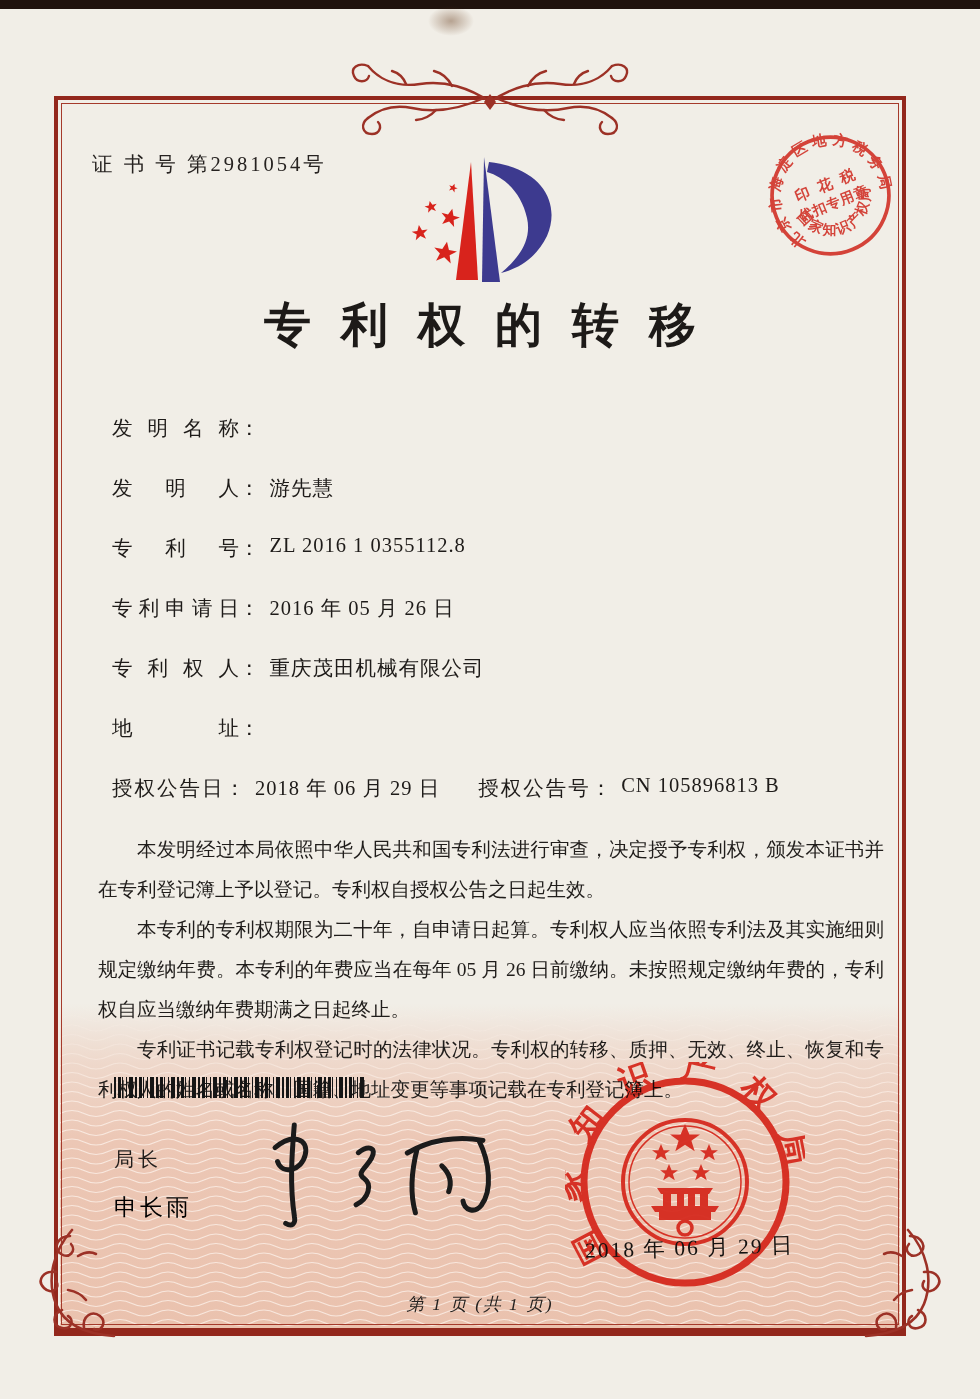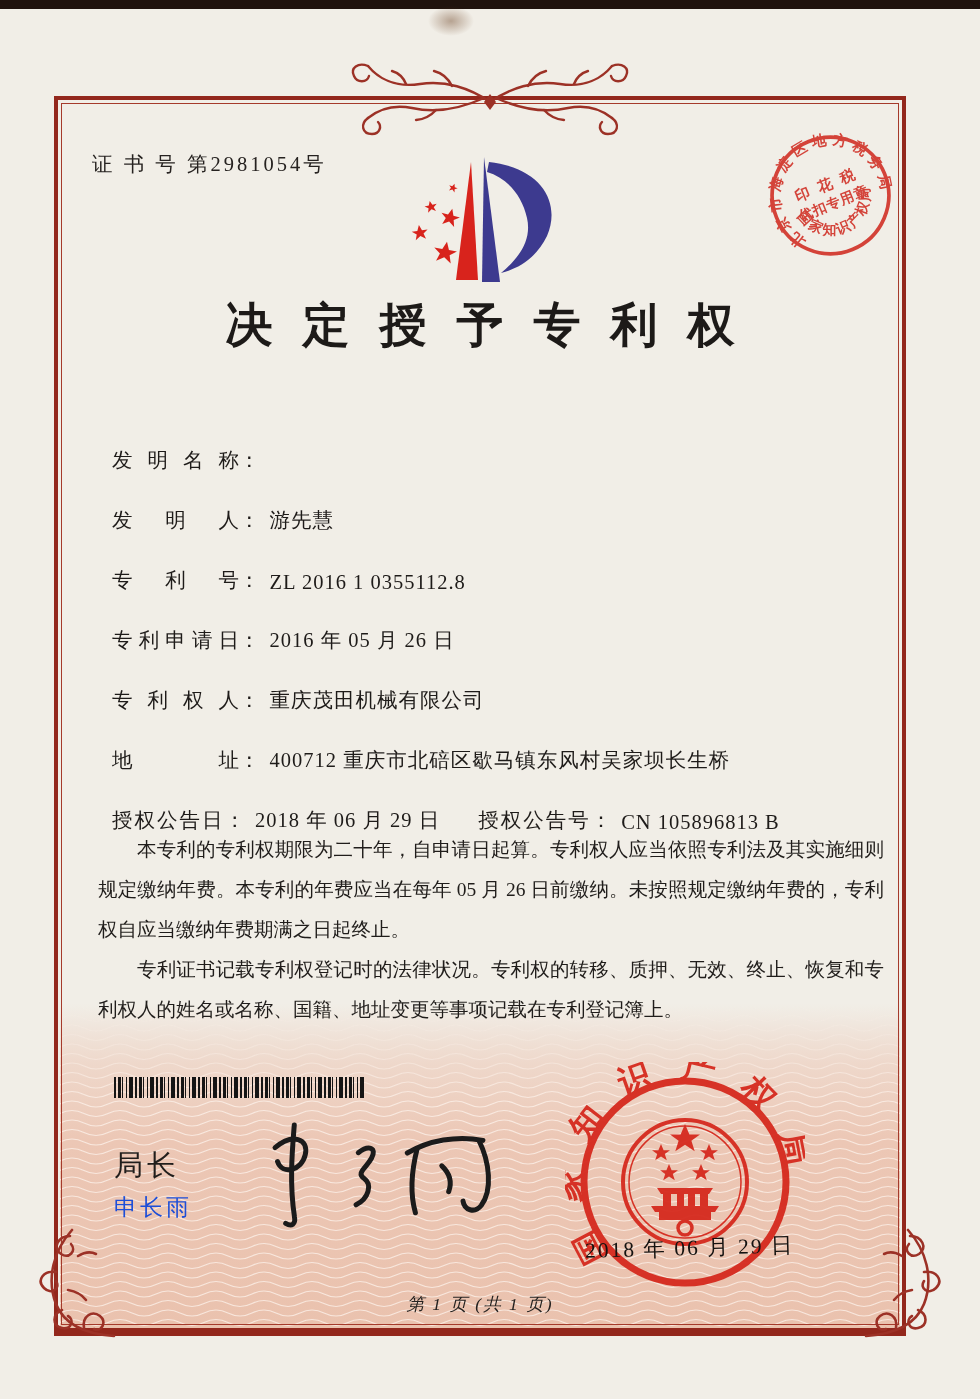--- a/index.html
+++ b/index.html
@@ -18,38 +18,38 @@
   .waves{position:absolute;inset:0;opacity:.75;
        -webkit-mask-image:linear-gradient(180deg,transparent 0,#000 30%);
        mask-image:linear-gradient(180deg,transparent 0,#000 30%);}
   .content{position:absolute;inset:0;z-index:2;}
   .cert-no{position:absolute;left:92px;top:150px;font-size:20.5px;letter-spacing:3px;color:#262220;}
   .logo-svg{position:absolute;left:405px;top:152px;}
   .tax-stamp{position:absolute;left:738px;top:103px;opacity:.88;mix-blend-mode:multiply;}
   .title{position:absolute;left:54px;top:294px;width:852px;text-align:center;
        font-size:47px;font-weight:bold;color:#1d1a18;letter-spacing:30px;padding-left:30px;box-sizing:border-box;}
   .fields{position:absolute;left:112px;top:414px;width:780px;}
-  .frow{height:60px;display:flex;align-items:flex-end;font-size:20.5px;color:#1e1b19;}
+  .frow{height:60px;display:flex;align-items:flex-start;font-size:20.5px;color:#1e1b19;}
   .flabel{display:inline-block;width:127px;text-align:justify;text-align-last:justify;}
   .fcolon{margin-right:10px;}
   .fvalue{letter-spacing:1px;white-space:nowrap;}
   .grant-label{letter-spacing:2px;}
   .grant-gap{margin-left:38px;}
   .paras{position:absolute;left:98px;top:830px;width:786px;font-size:19.5px;line-height:40px;
        color:#201d1b;text-align:justify;}
   .paras p{margin:0;text-indent:2em;}
   .barcode{position:absolute;left:114px;top:1077px;width:252px;height:21px;
        background:repeating-linear-gradient(90deg,
          #151515 0 2px,rgba(0,0,0,0) 2px 4px,
          #151515 4px 7px,rgba(0,0,0,0) 7px 8px,
          #151515 8px 9px,rgba(0,0,0,0) 9px 12px,
          #151515 12px 13px,rgba(0,0,0,0) 13px 15px,
          #151515 15px 19px,rgba(0,0,0,0) 19px 21px);}
-  .sig-post{position:absolute;left:114px;top:1146px;font-size:29px;letter-spacing:4px;color:#211e1c;}
-  .sig-name{position:absolute;left:114px;top:1192px;font-size:23px;letter-spacing:3px;color:#1d4ed8;}
+  .sig-post{position:absolute;left:114px;top:1146px;font-size:20px;letter-spacing:4px;color:#211e1c;}
+  .sig-name{position:absolute;left:114px;top:1192px;font-size:23px;letter-spacing:3px;color:#000000;}
   .sig-svg{position:absolute;left:262px;top:1114px;transform:rotate(-2deg);}
   .big-seal{position:absolute;left:565px;top:1062px;mix-blend-mode:multiply;opacity:.95;}
   .seal-date{position:absolute;left:585px;top:1233px;font-size:21.5px;letter-spacing:2px;color:#141210;
        z-index:3;transform:rotate(-1.5deg);}
   .footer{position:absolute;left:54px;top:1292px;width:852px;text-align:center;
        font-size:17.5px;letter-spacing:2px;color:#242220;font-style:italic;}
   .flourish-top{position:absolute;left:330px;top:58px;z-index:5;}
   .corner-orn{position:absolute;z-index:5;}
   .corner-orn.left{left:26px;top:1228px;}
   .corner-orn.right{left:862px;top:1228px;transform:scaleX(-1);}
@@ -172,21 +172,21 @@
         <textPath href="#taxTop" startOffset="48">北京市海淀区地方税务局</textPath>
       </text>
       <text font-size="15" font-weight="bold" letter-spacing="2" font-family="Liberation Serif,serif">
         <textPath href="#taxBot" startOffset="7">国家知识产权局</textPath>
       </text>
       <text x="100" y="93" text-anchor="middle" font-size="16" font-weight="bold" letter-spacing="3">印 花 税</text>
       <text x="100" y="114" text-anchor="middle" font-size="15" font-weight="bold" letter-spacing="1">代扣专用章</text>
     </g>
   </svg>
 
-  <div class="title">决定授予专利权</div>
+  <div class="title">专利权的转移</div>
 
   <div class="fields">
     <div class="frow">
       <span class="flabel">发明名称</span>
         <span class="fcolon">：</span>
     </div>
     <div class="frow">
       <span class="flabel">发明人</span>
         <span class="fcolon">：</span>
         <span class="fvalue">游先慧</span>
@@ -202,33 +202,33 @@
         <span class="fvalue">2016 年 05 月 26 日</span>
     </div>
     <div class="frow">
       <span class="flabel">专利权人</span>
         <span class="fcolon">：</span>
         <span class="fvalue">重庆茂田机械有限公司</span>
     </div>
     <div class="frow">
       <span class="flabel">地址</span>
         <span class="fcolon">：</span>
-        <span class="fvalue">400712 重庆市北碚区歇马镇东风村吴家坝长生桥</span>
     </div>
     <div class="frow">
       <span class="grant-label">授权公告日</span>
         <span class="fcolon">：</span>
         <span class="fvalue">2018 年 06 月 29 日</span>
       <span class="grant-label grant-gap">授权公告号</span>
         <span class="fcolon">：</span>
         <span class="fvalue">CN 105896813 B</span>
     </div>
   </div>
 
   <div class="paras">
+    <p>本发明经过本局依照中华人民共和国专利法进行审查，决定授予专利权，颁发本证书并在专利登记簿上予以登记。专利权自授权公告之日起生效。</p>
     <p>本专利的专利权期限为二十年，自申请日起算。专利权人应当依照专利法及其实施细则规定缴纳年费。本专利的年费应当在每年 05 月 26 日前缴纳。未按照规定缴纳年费的，专利权自应当缴纳年费期满之日起终止。</p>
     <p>专利证书记载专利权登记时的法律状况。专利权的转移、质押、无效、终止、恢复和专利权人的姓名或名称、国籍、地址变更等事项记载在专利登记簿上。</p>
   </div>
 
   <div class="barcode"></div>
 
   <div class="sig-post">局长</div>
   <div class="sig-name">申长雨</div>
 
   <svg class="sig-svg" width="235" height="118" viewBox="0 0 235 118">

